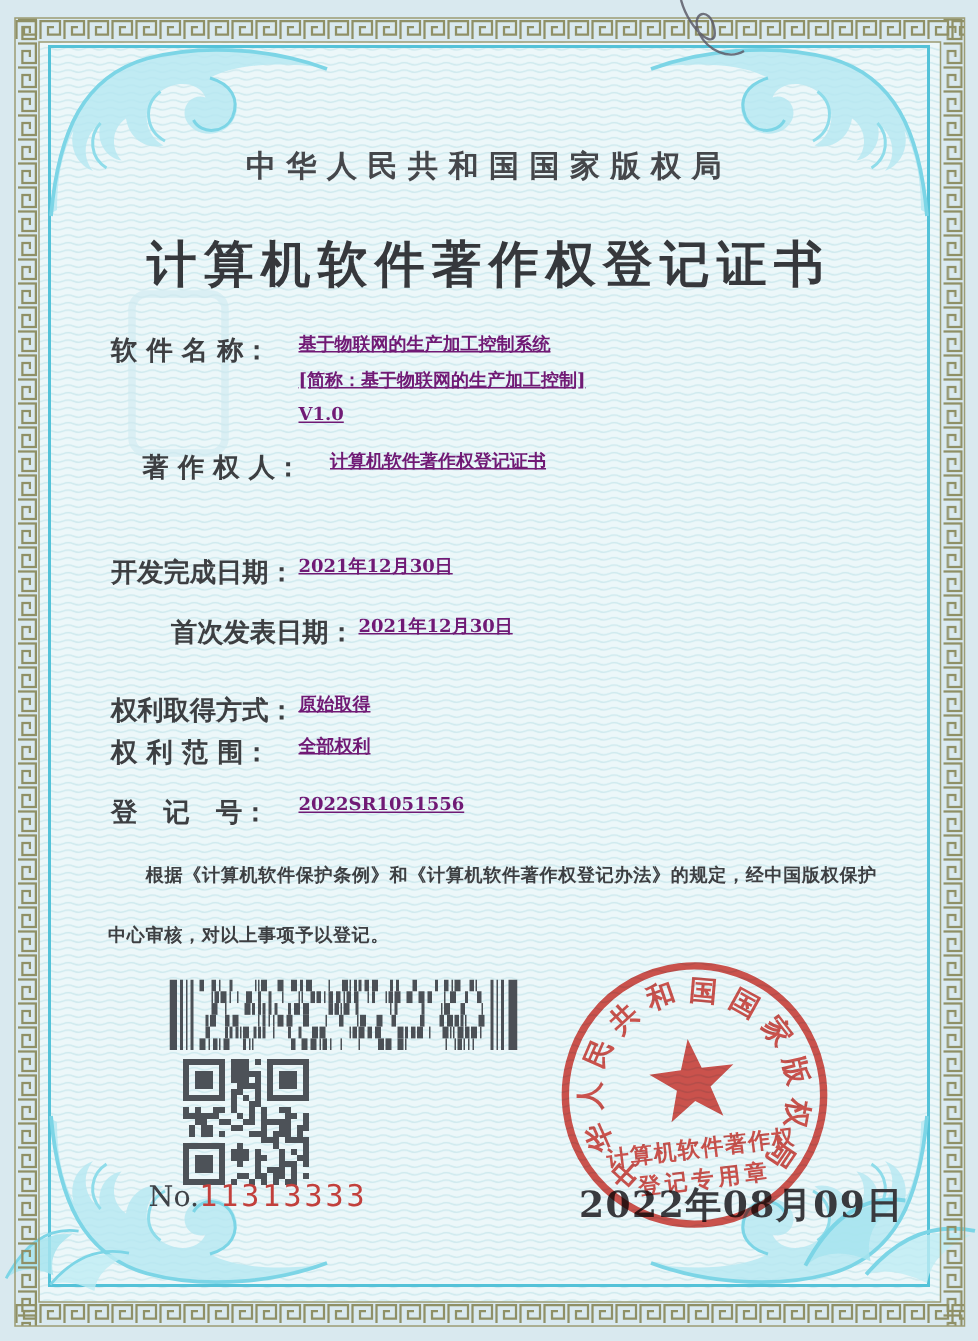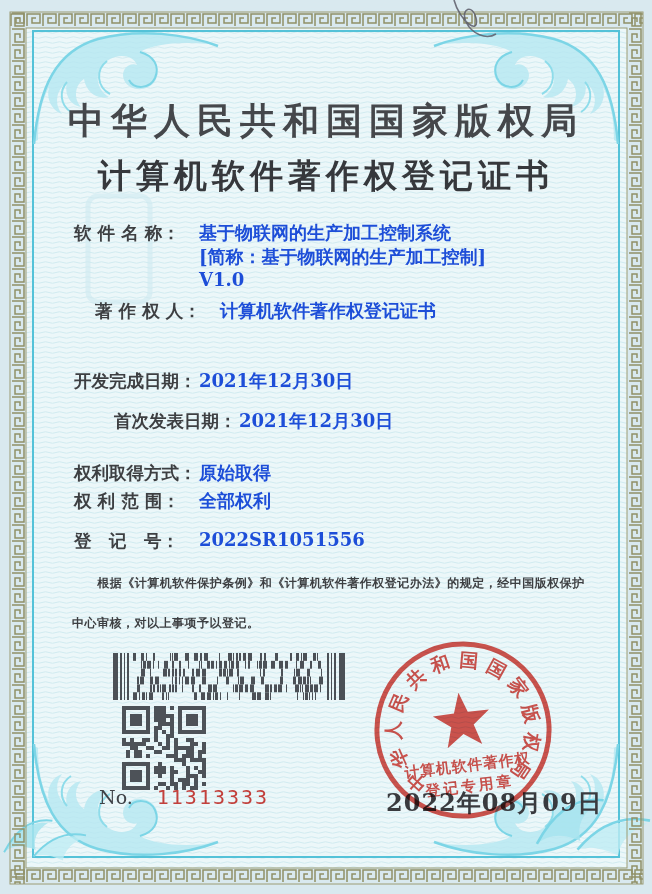--- a/index.html
+++ b/index.html
@@ -3,44 +3,44 @@
 <meta charset="utf-8">
 <style>
   * { margin:0; padding:0; box-sizing:border-box; }
   html,body { width:652px; height:894px; }
   body { font-family:"DejaVu Serif","Liberation Serif",serif; }
   .page { position:relative; width:652px; height:894px; background:#d9e9ef; overflow:hidden; }
   .bg { position:absolute; left:0; top:0; z-index:0; }
   .content { position:absolute; inset:0; z-index:2; }
 
   .t-authority { position:absolute; top:97px; left:0; width:100%; text-align:center;
-    font-size:36px; font-weight:700; letter-spacing:7px; color:#45474b; }
+    font-size:20px; font-weight:700; letter-spacing:7px; color:#45474b; }
   .t-title { position:absolute; top:154px; left:0; width:100%; text-align:center;
     font-size:33px; font-weight:700; letter-spacing:5px; color:#36383c; }
   .certno { position:absolute; top:197px; left:72px; width:514px; text-align:right;
     font-size:15px; font-weight:700; color:#47494d; }
   .certno .lbl { margin-right:10px; }
 
   .frow-label { position:absolute; left:74px; font-size:17.5px; font-weight:700; color:#3d3f42; white-space:pre; }
-  .frow-value { position:absolute; left:199px; font-size:18px; font-weight:700; color:#1d4ed8; white-space:pre; }
+  .frow-value { position:absolute; left:199px; font-size:12px; font-weight:700; color:#701a75; white-space:pre;text-decoration:underline; }
   .r-sw1 { top:221px; } .r-sw2 { top:245px; } .r-sw3 { top:269px; }
   .r-own { top:299px;margin-left:21px; } .r-dev { top:369px; } .r-pub { top:409px;margin-left:40px; }
   .r-acq { top:461px; } .r-sco { top:489px; } .r-reg { top:529px; }
 
   .statement { position:absolute; top:563px; left:72px; width:520px; font-size:12px;
     font-weight:700; line-height:40px; color:#3d3f42; text-indent:2.1em; letter-spacing:0.5px; }
 
   .barcode { position:absolute; left:113px; top:653px; width:232px; height:47px; z-index:2; }
   .barcode rect { fill:#4b5056; }
   .qr { position:absolute; left:122px; top:706px; width:86px; height:86px; z-index:2; }
   .qr rect { fill:#4d5258; }
 
   .serial { position:absolute; top:785px; left:99px; font-size:19px; color:#3f4247; z-index:2; }
   .serial .num { color:#c2403c; font-family:"DejaVu Sans Mono","Liberation Mono",monospace;
-    letter-spacing:2px; margin-left:24px; font-size:20px; }
+    letter-spacing:2px; margin-left:0; font-size:20px; }
   .issue-date { position:absolute; top:787px; left:386px; font-size:24px; font-weight:700;
     letter-spacing:1px; color:#393a3e; z-index:3; }
 
   .seal { position:absolute; left:369px; top:636px; width:188px; height:188px; z-index:4;
     mix-blend-mode:multiply; opacity:0.92; }
   .seal text { fill:#d8453f; font-family:"DejaVu Serif","Liberation Serif",serif; font-weight:700; }
   .seal .ringchar { font-size:19px; }
   .seal .l1 { font-size:15px; text-anchor:middle; letter-spacing:1px; }
   .seal .l2 { font-size:15px; text-anchor:middle; letter-spacing:3px; }
 

